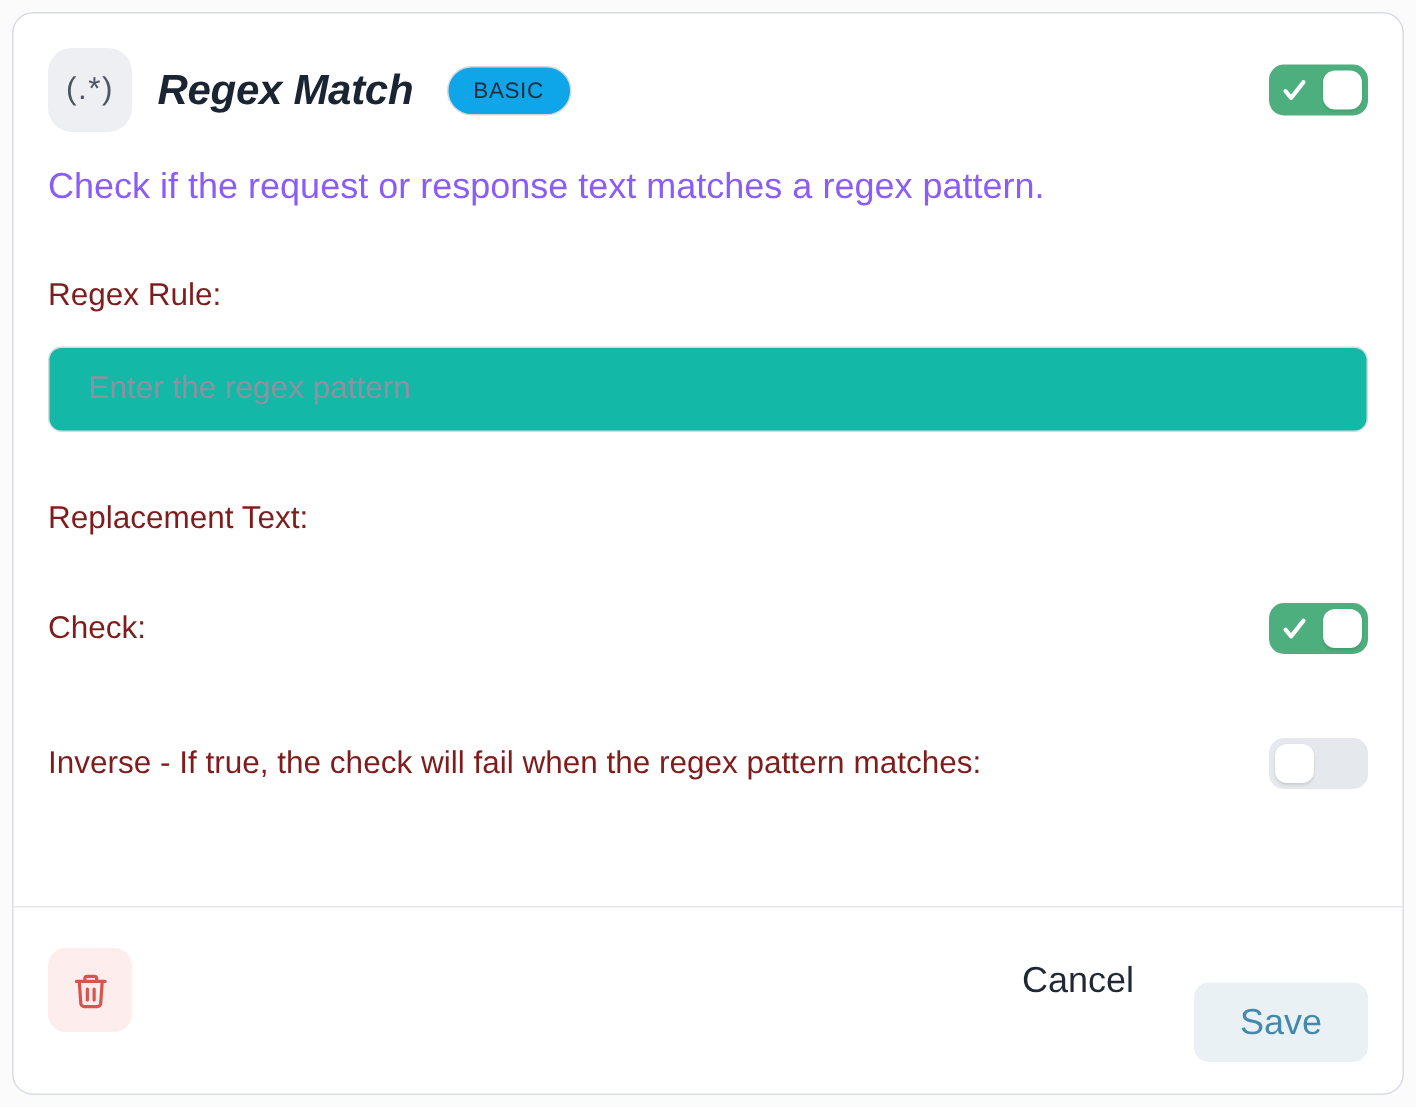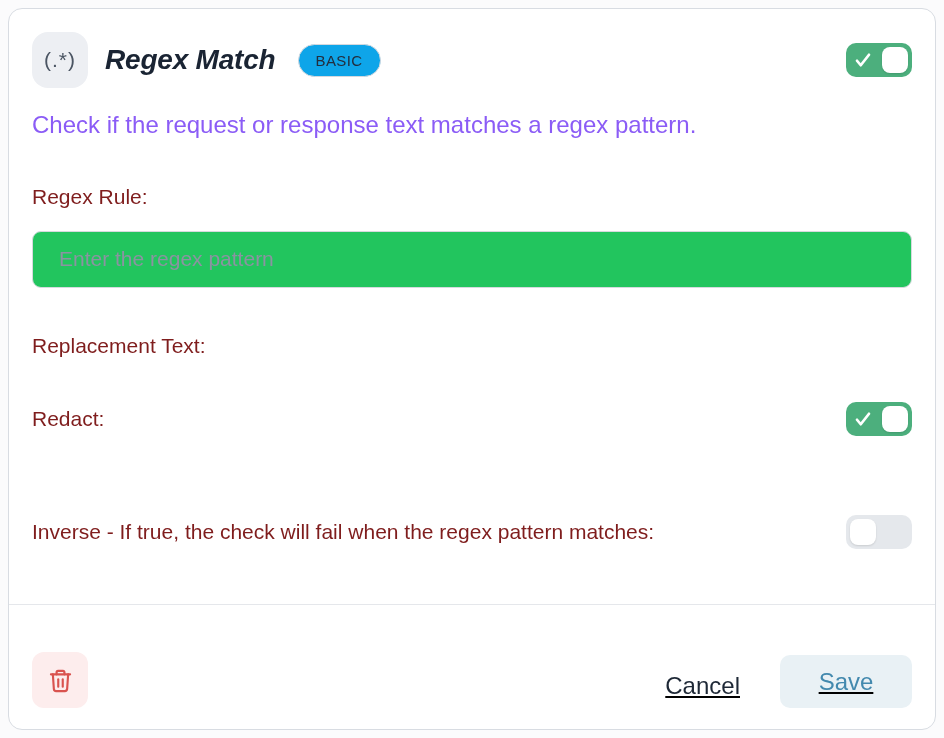--- a/index.html
+++ b/index.html
@@ -100,38 +100,37 @@
     margin-top: 23px;
     width: 100%;
     height: 57px;
     border: 1.5px solid #d6dade;
     border-radius: 9px;
     padding: 0 26px;
     font-size: 21px;
     color: #2b3442;
     font-family: "Liberation Sans", "DejaVu Sans", sans-serif;
     outline: none;
-    background: #22c55e;
+    background: #14b8a6;
   }
   .text-input::placeholder { color: #8b93a1; opacity: 1; }
   .toggle-row {
     display: flex;
     align-items: center;
     justify-content: space-between;
   }
   .toggle-row.redact  { margin-top: 45px; }
-  .toggle-row.inverse { margin-top: 79px; }
+  .toggle-row.inverse { margin-top: 56px; }
   .toggle-row .field-label { margin-top: 0; }
   
   .card-footer {
     border-top: 1.5px solid #e5e7eb;
     padding: 27px 23px 21px 23px;
     display: flex;
-    align-items: flex-end;
-    text-decoration: underline;
+    align-items: flex-start;
   }
   .delete-button {
     width: 56px; height: 56px;
     background: #fdeded;
     border: none;
     border-radius: 12px;
     display: flex; align-items: center; justify-content: center;
     cursor: pointer;
   }
   .cancel-button {
@@ -139,21 +138,21 @@
     background: transparent;
     border: none;
     font-size: 24px;
     color: #1e2836;
     cursor: pointer;
     padding: 8px 10px;
     font-family: "Liberation Sans", "DejaVu Sans", sans-serif;
   }
   .save-button {
     margin-left: 30px;
-    width: 132px; height: 53px;
+    width: 116px; height: 53px;
     background: var(--save-bg, #e9f1f5);
     border: none;
     border-radius: 10px;
     font-size: 24px;
     color: var(--save-text, #4389ae);
     cursor: pointer;
     font-family: "Liberation Sans", "DejaVu Sans", sans-serif;
     margin-top: 23px;
   }
 </style>
@@ -178,21 +177,21 @@
     </div>
 
     <div class="description">Check if the request or response text matches a regex pattern.</div>
 
     <div class="field-label">Regex Rule:</div>
     <input class="text-input" type="text" placeholder="Enter the regex pattern" style="">
 
     <div class="field-label">Replacement Text:</div>
 
     <div class="toggle-row redact">
-      <div class="field-label">Redact:</div>
+      <div class="field-label">Check:</div>
       <div class="switch on">
         <svg class="check" viewBox="0 0 24 24">
           <path d="M4 13l5 6 11-14" stroke="#ffffff" stroke-width="3.6" fill="none" stroke-linecap="round" stroke-linejoin="round"></path>
         </svg>
         <span class="knob"></span>
       </div>
     </div>
 
     <div class="toggle-row inverse">
       <div class="field-label">Inverse - If true, the check will fail when the regex pattern matches:</div>

